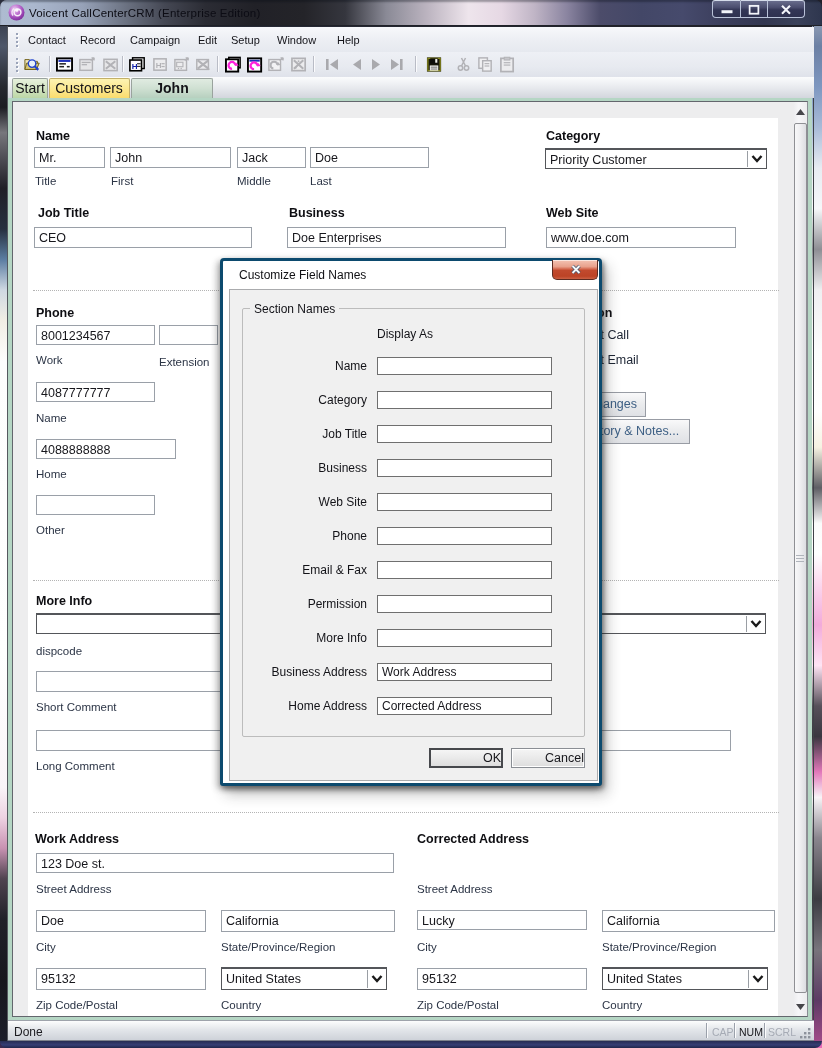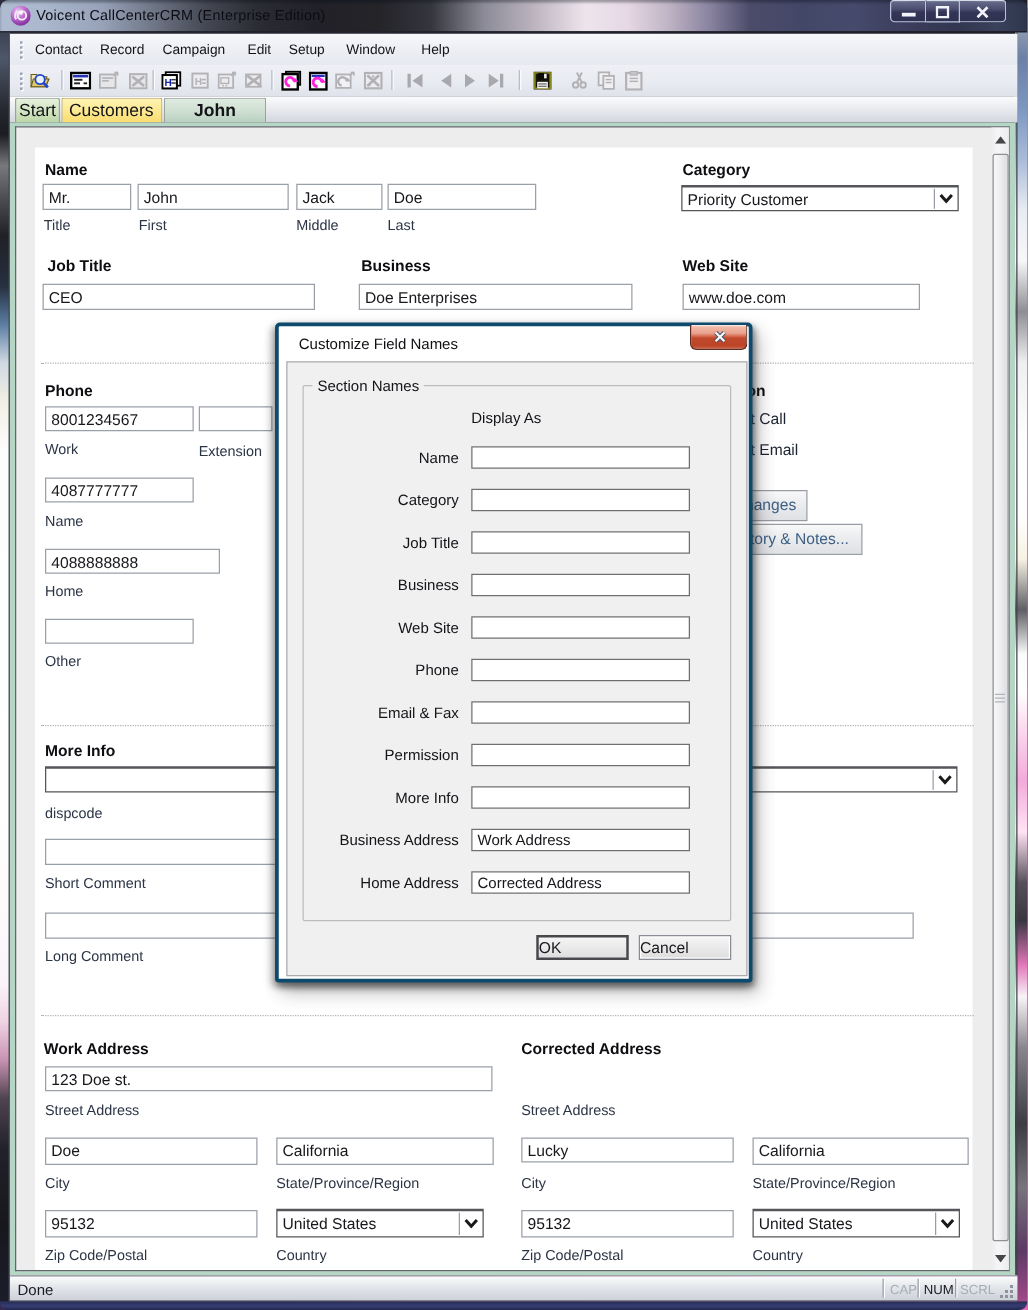--- a/index.html
+++ b/index.html
@@ -59,21 +59,21 @@
 .sind{position:absolute;top:5px;font-size:10.5px;color:#a6abb5}
 
 #dlg{position:absolute;left:220px;top:258px;width:382px;height:528px;background:#fff;border:3px solid #0c4a6e;border-radius:4px 4px 3px 3px;box-shadow:-3px 3px 6px rgba(40,40,40,.3),2px 3px 5px rgba(40,40,40,.5),5px 8px 14px rgba(40,40,40,.3)}
 #dlg .dtitle{position:absolute;left:16px;top:7px;font-size:12px;color:#101014}
 #dclose{position:absolute;left:329px;top:-1px;width:46px;height:20px;border:1px solid #5c2c22;border-top:none;border-radius:0 0 5px 5px;background:linear-gradient(180deg,#f4c3b3 0%,#e8a18c 35%,#d3664c 48%,#c14a2e 55%,#bc4326 85%,#cb6144 100%);box-shadow:inset 0 1px 0 rgba(255,255,255,.6)}
 #dbody{position:absolute;left:6px;top:28px;width:369px;height:492px;background:#f0f0f0;border:1px solid #aaabad}
 #dgroup{position:absolute;left:12px;top:18px;width:343px;height:429px;border:1px solid #bcbcbc;border-radius:2px}
 #dgroup legend{position:absolute;left:7px;top:-7px;background:#f0f0f0;padding:0 4px;font-size:12px;color:#131318}
 .dlbl{position:absolute;width:150px;text-align:right;font-size:12px;color:#131318}
 .dinp{position:absolute;left:375px;width:175px;height:18px;background:#fff;border:1px solid #6f6f6f;font-size:12px;color:#17171c;padding:1px 0 0 4px;line-height:15px}
-.dbtn{position:absolute;top:487px;width:74px;height:20px;background:linear-gradient(180deg,#f5f5f5 0%,#ebebeb 45%,#dddddd 100%);font-size:12.5px;color:#17171c;text-align:left;line-height:17px}
+.dbtn{position:absolute;top:487px;width:74px;height:20px;background:linear-gradient(180deg,#f5f5f5 0%,#ebebeb 45%,#dddddd 100%);font-size:12.5px;color:#17171c;text-align:right;line-height:17px}
 </style></head>
 <body>
 <div id="win">
 
   <div id="title">
     <svg class="abs" style="left:8px;top:4px" width="17" height="17" viewBox="0 0 17 17">
       <defs>
           <radialGradient id="lg" cx="38%" cy="30%" r="75%">
         <stop offset="0%" stop-color="#ecd2f2"></stop>
             <stop offset="40%" stop-color="#c47ad4"></stop>

